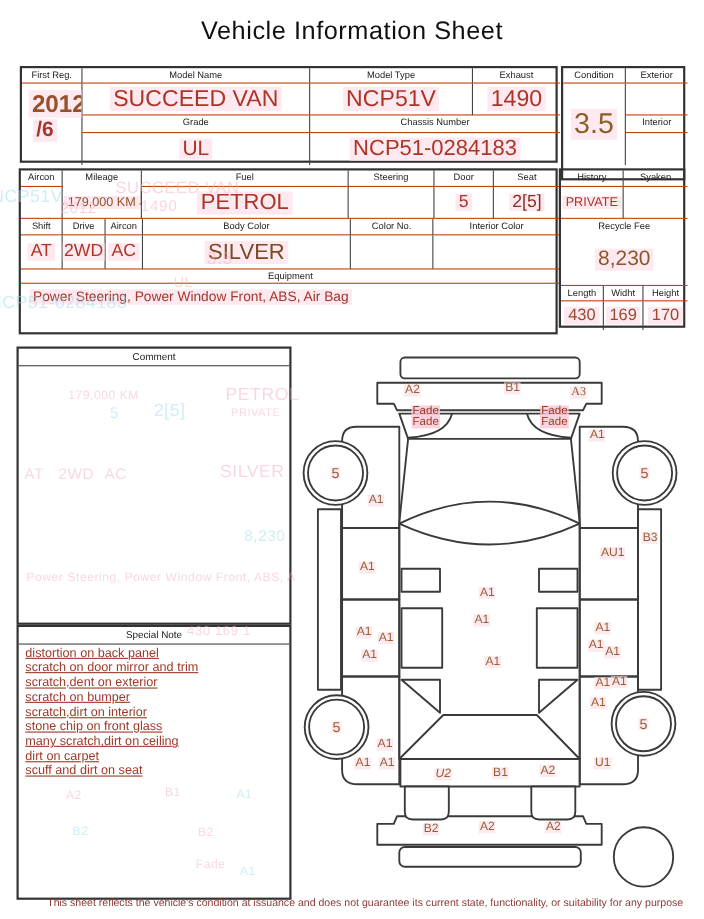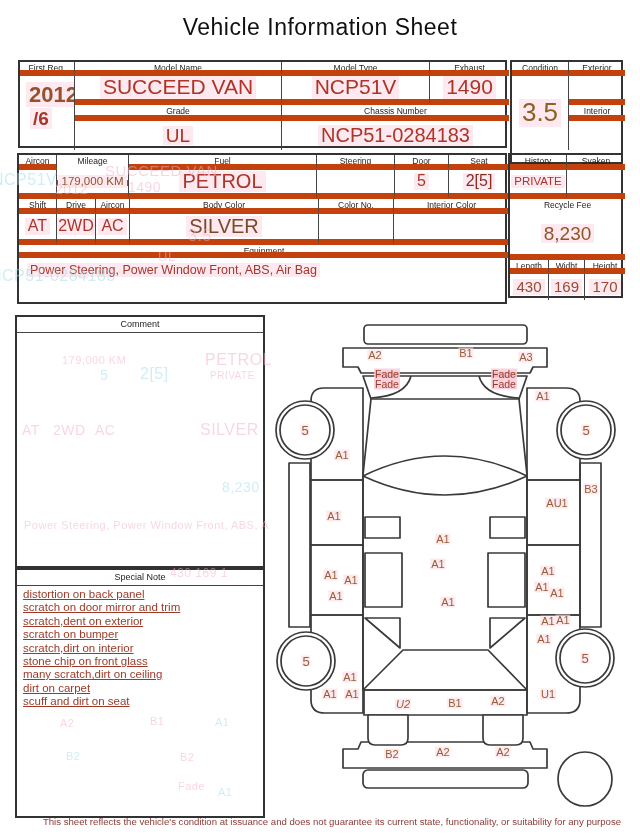--- a/index.html
+++ b/index.html
@@ -3,21 +3,21 @@
 <meta charset="utf-8">
 <style>
   html,body{margin:0;padding:0;background:#fff;}
   body{width:640px;height:835px;position:relative;overflow:hidden;
        font-family:"Liberation Sans","DejaVu Sans",sans-serif;color:#222;}
   .abs{position:absolute;box-sizing:border-box;}
   #title{left:0;top:14px;width:640px;text-align:center;font-size:23px;color:#101010;letter-spacing:.5px;}
   .tbl{border:2px solid #333;}
   .cell{position:absolute;box-sizing:border-box;overflow:hidden;}
   .lbl{font-size:8.5px;color:#1c1c1c;text-align:center;line-height:13px;white-space:nowrap;}
-  .bb{border-bottom:6px solid #c2410c;}
+  .bb{border-bottom:1px solid #c2410c;}
   .br{border-right:1px solid #444;}
   .val{display:flex;align-items:center;justify-content:center;}
   .hl{background:#fdE9ef;padding:0 3px;line-height:1.05;}
   .red{color:#ac3527;}
   .brown{color:#8d5528;}
   .dkred{color:#8a2d20;}
   .fr-year{font-size:22px;color:#96502a;font-weight:bold;}
   .fr-month{font-size:19px;color:#a5372b;font-weight:bold;}
   .cond{font-size:26px;color:#8a6024;}
   .big{font-size:19px;}
@@ -249,21 +249,21 @@
     <div class="ghost pink" style="left: 150px; top: 716px; font-size: 11px;">B1</div>
     <div class="ghost cyan" style="left: 215px; top: 717px; font-size: 11px;">A1</div>
     <div class="ghost cyan" style="left: 66px; top: 751px; font-size: 11px;">B2</div>
     <div class="ghost pink" style="left: 180px; top: 752px; font-size: 11px;">B2</div>
     <div class="ghost pink" style="left: 178px; top: 781px; font-size: 11px;">Fade</div>
     <div class="ghost cyan" style="left: 218px; top: 787px; font-size: 11px;">A1</div>
   </div>
 <div class="abs" id="diagram-labels" style="left:0;top:0;width:640px;height:835px;pointer-events:none">
     <div class="dmg" style="left: 375px; top: 355px;">A2</div>
     <div class="dmg" style="left: 466px; top: 353px;">B1</div>
-    <div class="dmg" style="left: 526px; top: 357px;">A3</div>
+    <div class="dmg" style="left: 526px; top: 357px; font-family: Liberation Serif, serif;">A3</div>
     <div class="dmg fade" style="left: 387px; top: 374px;">Fade</div>
     <div class="dmg fade" style="left: 387px; top: 384px;">Fade</div>
     <div class="dmg fade" style="left: 504px; top: 374px;">Fade</div>
     <div class="dmg fade" style="left: 504px; top: 384px;">Fade</div>
     <div class="dmg" style="left: 543px; top: 396px;">A1</div>
     <div class="dmg" style="left: 305px; top: 430px; font-size: 13px;">5</div>
     <div class="dmg" style="left: 586px; top: 430px; font-size: 13px;">5</div>
     <div class="dmg" style="left: 342px; top: 455px;">A1</div>
     <div class="dmg" style="left: 591px; top: 489px;">B3</div>
     <div class="dmg" style="left: 557px; top: 503px;">AU1</div>

